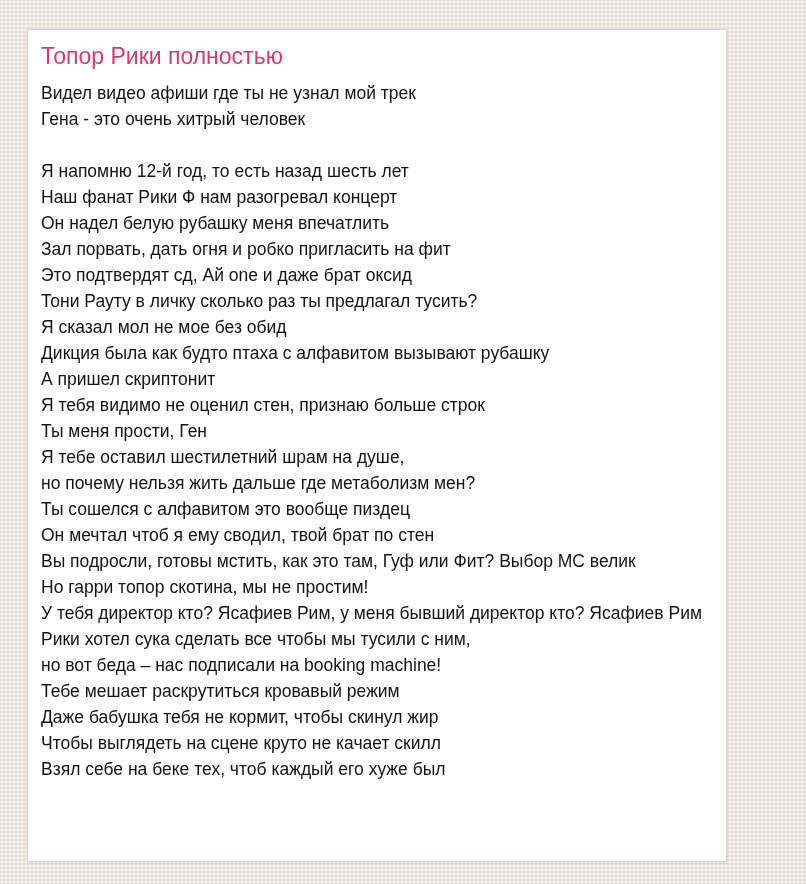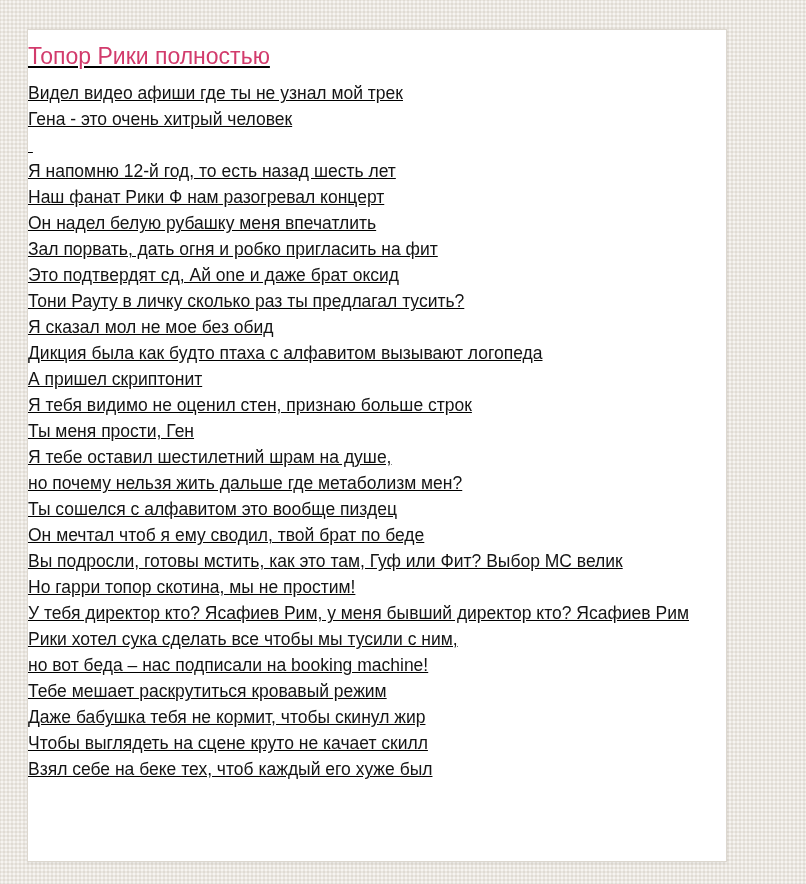--- a/index.html
+++ b/index.html
@@ -22,23 +22,22 @@
   .card {
     position: absolute;
     left: 27px;
     top: 29px;
     width: 700px;
     height: 833px;
     box-sizing: border-box;
     background: #ffffff;
     border: 1px solid #dcd7cf;
     box-shadow: 0 1px 3px rgba(0,0,0,0.07);
-    padding: 13px 20px 18px 0;
+    padding: 13px 20px 18px 13px;
     overflow: hidden;
-    text-decoration: underline;
   }
   .page-title {
     margin: 0 0 4px 0;
     font-size: 23px;
     font-weight: normal;
     color: #d23b6c;
     line-height: 1.15;
   }
   .subtitle-row {
     font-size: 15px;
@@ -72,28 +71,28 @@
       <div class="lyric-line">Видел видео афиши где ты не узнал мой трек</div>
       <div class="lyric-line">Гена - это очень хитрый человек</div>
       <div class="lyric-line">&nbsp;</div>
       <div class="lyric-line">Я напомню 12-й год, то есть назад шесть лет</div>
       <div class="lyric-line">Наш фанат Рики Ф нам разогревал концерт</div>
       <div class="lyric-line">Он надел белую рубашку меня впечатлить</div>
       <div class="lyric-line">Зал порвать, дать огня и робко пригласить на фит</div>
       <div class="lyric-line">Это подтвердят сд, Ай one и даже брат оксид</div>
       <div class="lyric-line">Тони Рауту в личку сколько раз ты предлагал тусить?</div>
       <div class="lyric-line">Я сказал мол не мое без обид</div>
-      <div class="lyric-line">Дикция была как будто птаха с алфавитом вызывают логопеда</div>
+      <div class="lyric-line">Дикция была как будто птаха с алфавитом вызывают рубашку</div>
       <div class="lyric-line">А пришел скриптонит</div>
       <div class="lyric-line">Я тебя видимо не оценил стен, признаю больше строк</div>
       <div class="lyric-line">Ты меня прости, Ген</div>
       <div class="lyric-line">Я тебе оставил шестилетний шрам на душе,</div>
       <div class="lyric-line">но почему нельзя жить дальше где метаболизм мен?</div>
       <div class="lyric-line">Ты сошелся с алфавитом это вообще пиздец</div>
-      <div class="lyric-line">Он мечтал чтоб я ему сводил, твой брат по беде</div>
+      <div class="lyric-line">Он мечтал чтоб я ему сводил, твой брат по стен</div>
       <div class="lyric-line">Вы подросли, готовы мстить, как это там, Гуф или Фит? Выбор МС велик</div>
       <div class="lyric-line">Но гарри топор скотина, мы не простим!</div>
       <div class="lyric-line">У тебя директор кто? Ясафиев Рим, у меня бывший директор кто? Ясафиев Рим</div>
       <div class="lyric-line">Рики хотел сука сделать все чтобы мы тусили с ним,</div>
       <div class="lyric-line">но вот беда – нас подписали на booking machine!</div>
       <div class="lyric-line">Тебе мешает раскрутиться кровавый режим</div>
       <div class="lyric-line">Даже бабушка тебя не кормит, чтобы скинул жир</div>
       <div class="lyric-line">Чтобы выглядеть на сцене круто не качает скилл</div>
       <div class="lyric-line">Взял себе на беке тех, чтоб каждый его хуже был</div>
     </div>

